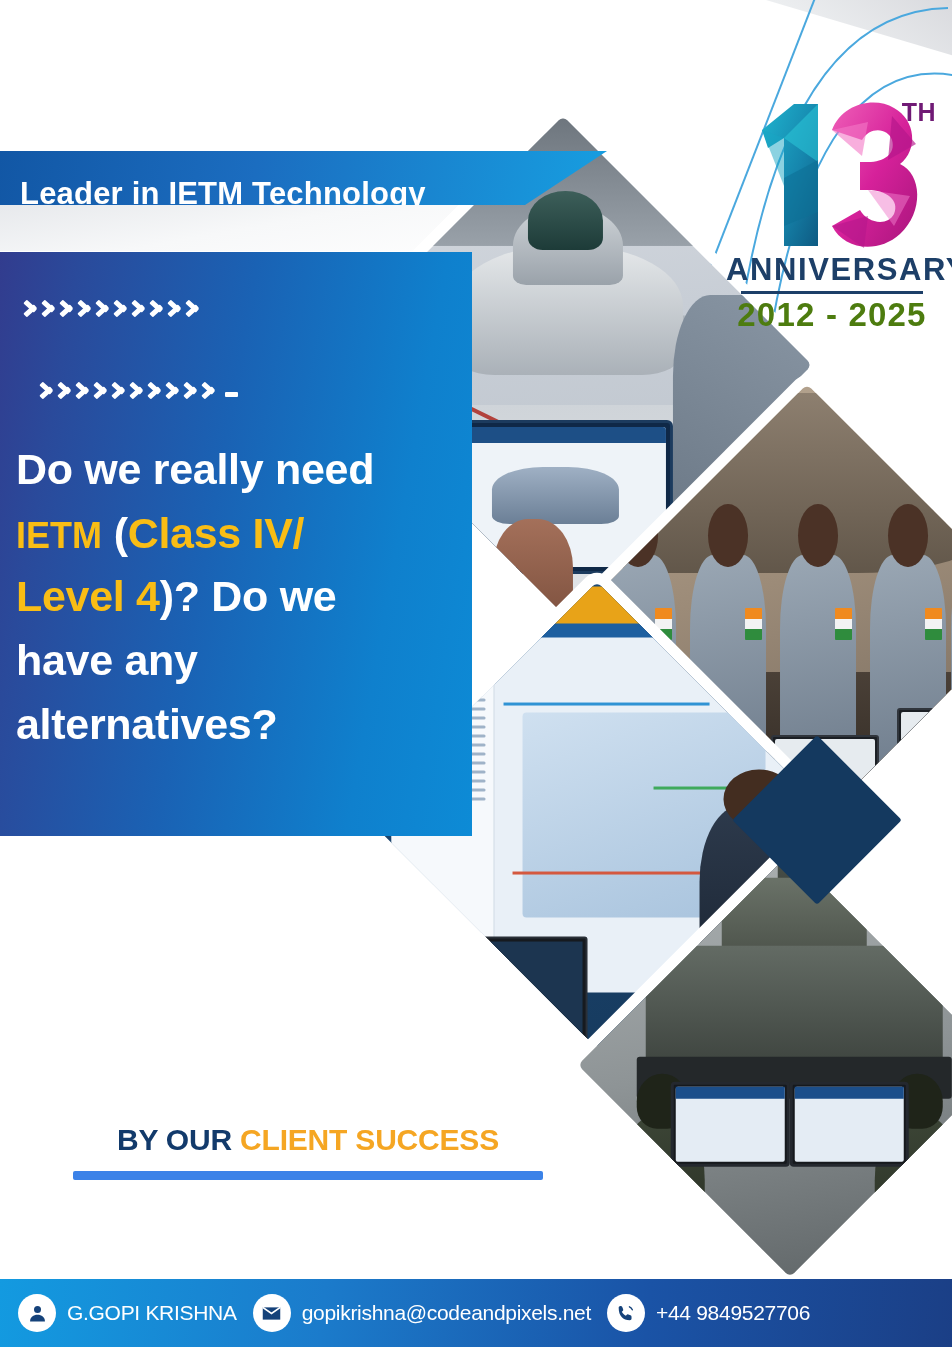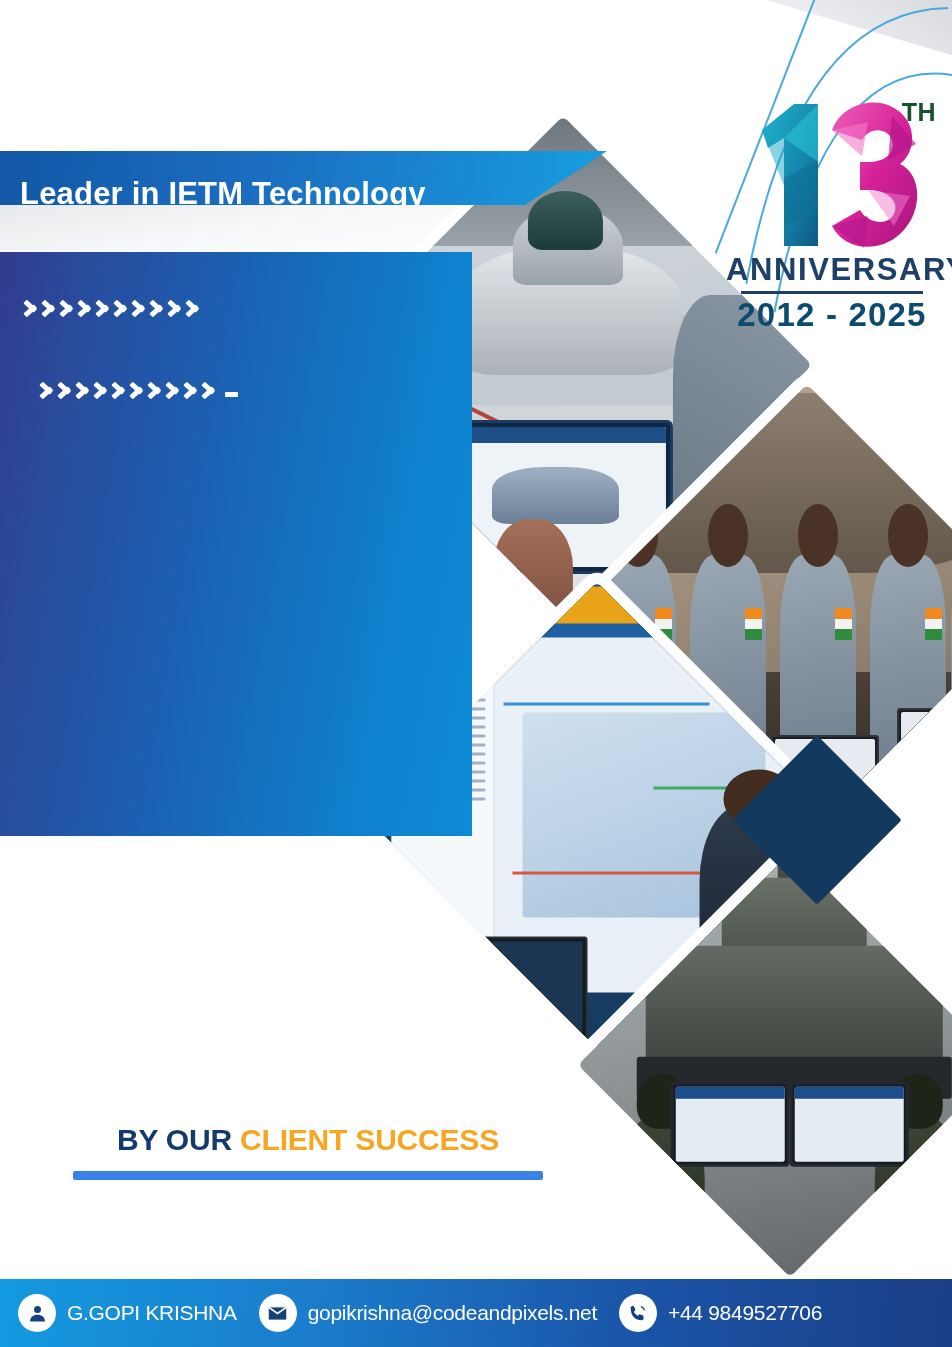--- a/index.html
+++ b/index.html
@@ -194,42 +194,42 @@
   .nav-dia {
     position:absolute; left:757px; top:760px; width:120px; height:120px;
     background:#14395f; transform:rotate(45deg); z-index:8; border-radius:3px;
   }
 
   
   .anniv { position: absolute; right: 14px; top: 86px; width: 212px; z-index: 12; text-align: center; }
   .anniv-num { position: relative; height: 172px; }
   .anniv-th {
     position: absolute; right: 2px; top: 12px;
-    font-size: 25px; font-weight: 700; color: #14532d; letter-spacing: 0.5px;
+    font-size: 25px; font-weight: 700; color: #701a75; letter-spacing: 0.5px;
   }
   .anniv-word {
     font-size: 31px; font-weight: 700; color: #1d3f68;
     letter-spacing: 1.6px; margin-top: -6px;
   }
   .anniv-rule { height: 3px; background: #1d3f68; margin: 3px auto 2px; width: 182px; }
-  .anniv-years { font-size: 33px; font-weight: 700; color: #0c4a6e; letter-spacing: 1.2px; }
+  .anniv-years { font-size: 33px; font-weight: 700; color: #4d7c0f; letter-spacing: 1.2px; }
 
   
   .tagline { position: absolute; left: 73px; top: 1118px; width: 470px; z-index: 12; text-align: center; }
   .tagline .l1, .tagline .l2 {
     font-size: 30px; font-weight: 700; color: #123a6b; letter-spacing: -0.2px; line-height: 1.45;
   }
   .tagline .orange { color: #f5a623; }
   .tagline-bar { margin-top: 9px; height: 9px; background: #3b82e8; border-radius: 2px; }
 
   
   .footer {
     position: absolute; left: 0; bottom: 0; width: 952px; height: 68px; z-index: 15;
     background: linear-gradient(95deg, #139ae0 0%, #1b7bcb 34%, #1a53a6 68%, #1b3f86 100%);
-    display: flex; align-items: center; padding-left: 18px; gap: 22px;
+    display: flex; align-items: center; padding-left: 18px; gap: 16px;
   }
   .fitem { display: flex; align-items: center; gap: 11px; }
   .ficon {
     width: 38px; height: 38px; border-radius: 50%; background: #ffffff;
     display: flex; align-items: center; justify-content: center; flex: 0 0 38px;
   }
   .ficon svg { width: 21px; height: 21px; fill: #15427a; }
   .ftext { color: #ffffff; font-size: 21px; letter-spacing: -0.3px; white-space: nowrap; }
 </style>
 </head>
@@ -272,20 +272,23 @@
     <span class="chev"></span>
     <span class="chev"></span>
     <span class="chev"></span>
     <span class="chev"></span>
     <span class="chev"></span>
     <span class="chev"></span>
     <span class="chev"></span>
     <span class="chev-dash"></span>
   </div>
 
+  <div class="headline">
+    <span>Do we really need </span><span class="ietm">IETM</span><span> (</span><span class="gold">Class IV/ Level 4</span><span>)? Do we have any alternatives?</span>
+  </div>
 
   <div class="collage">
 
     <div class="nav-dia"></div>
 
     <div class="dia p1">
       <div class="inner">
         <div class="sky"></div>
         <div class="hangar-roof"></div>
         <div class="hangar-floor"></div>

